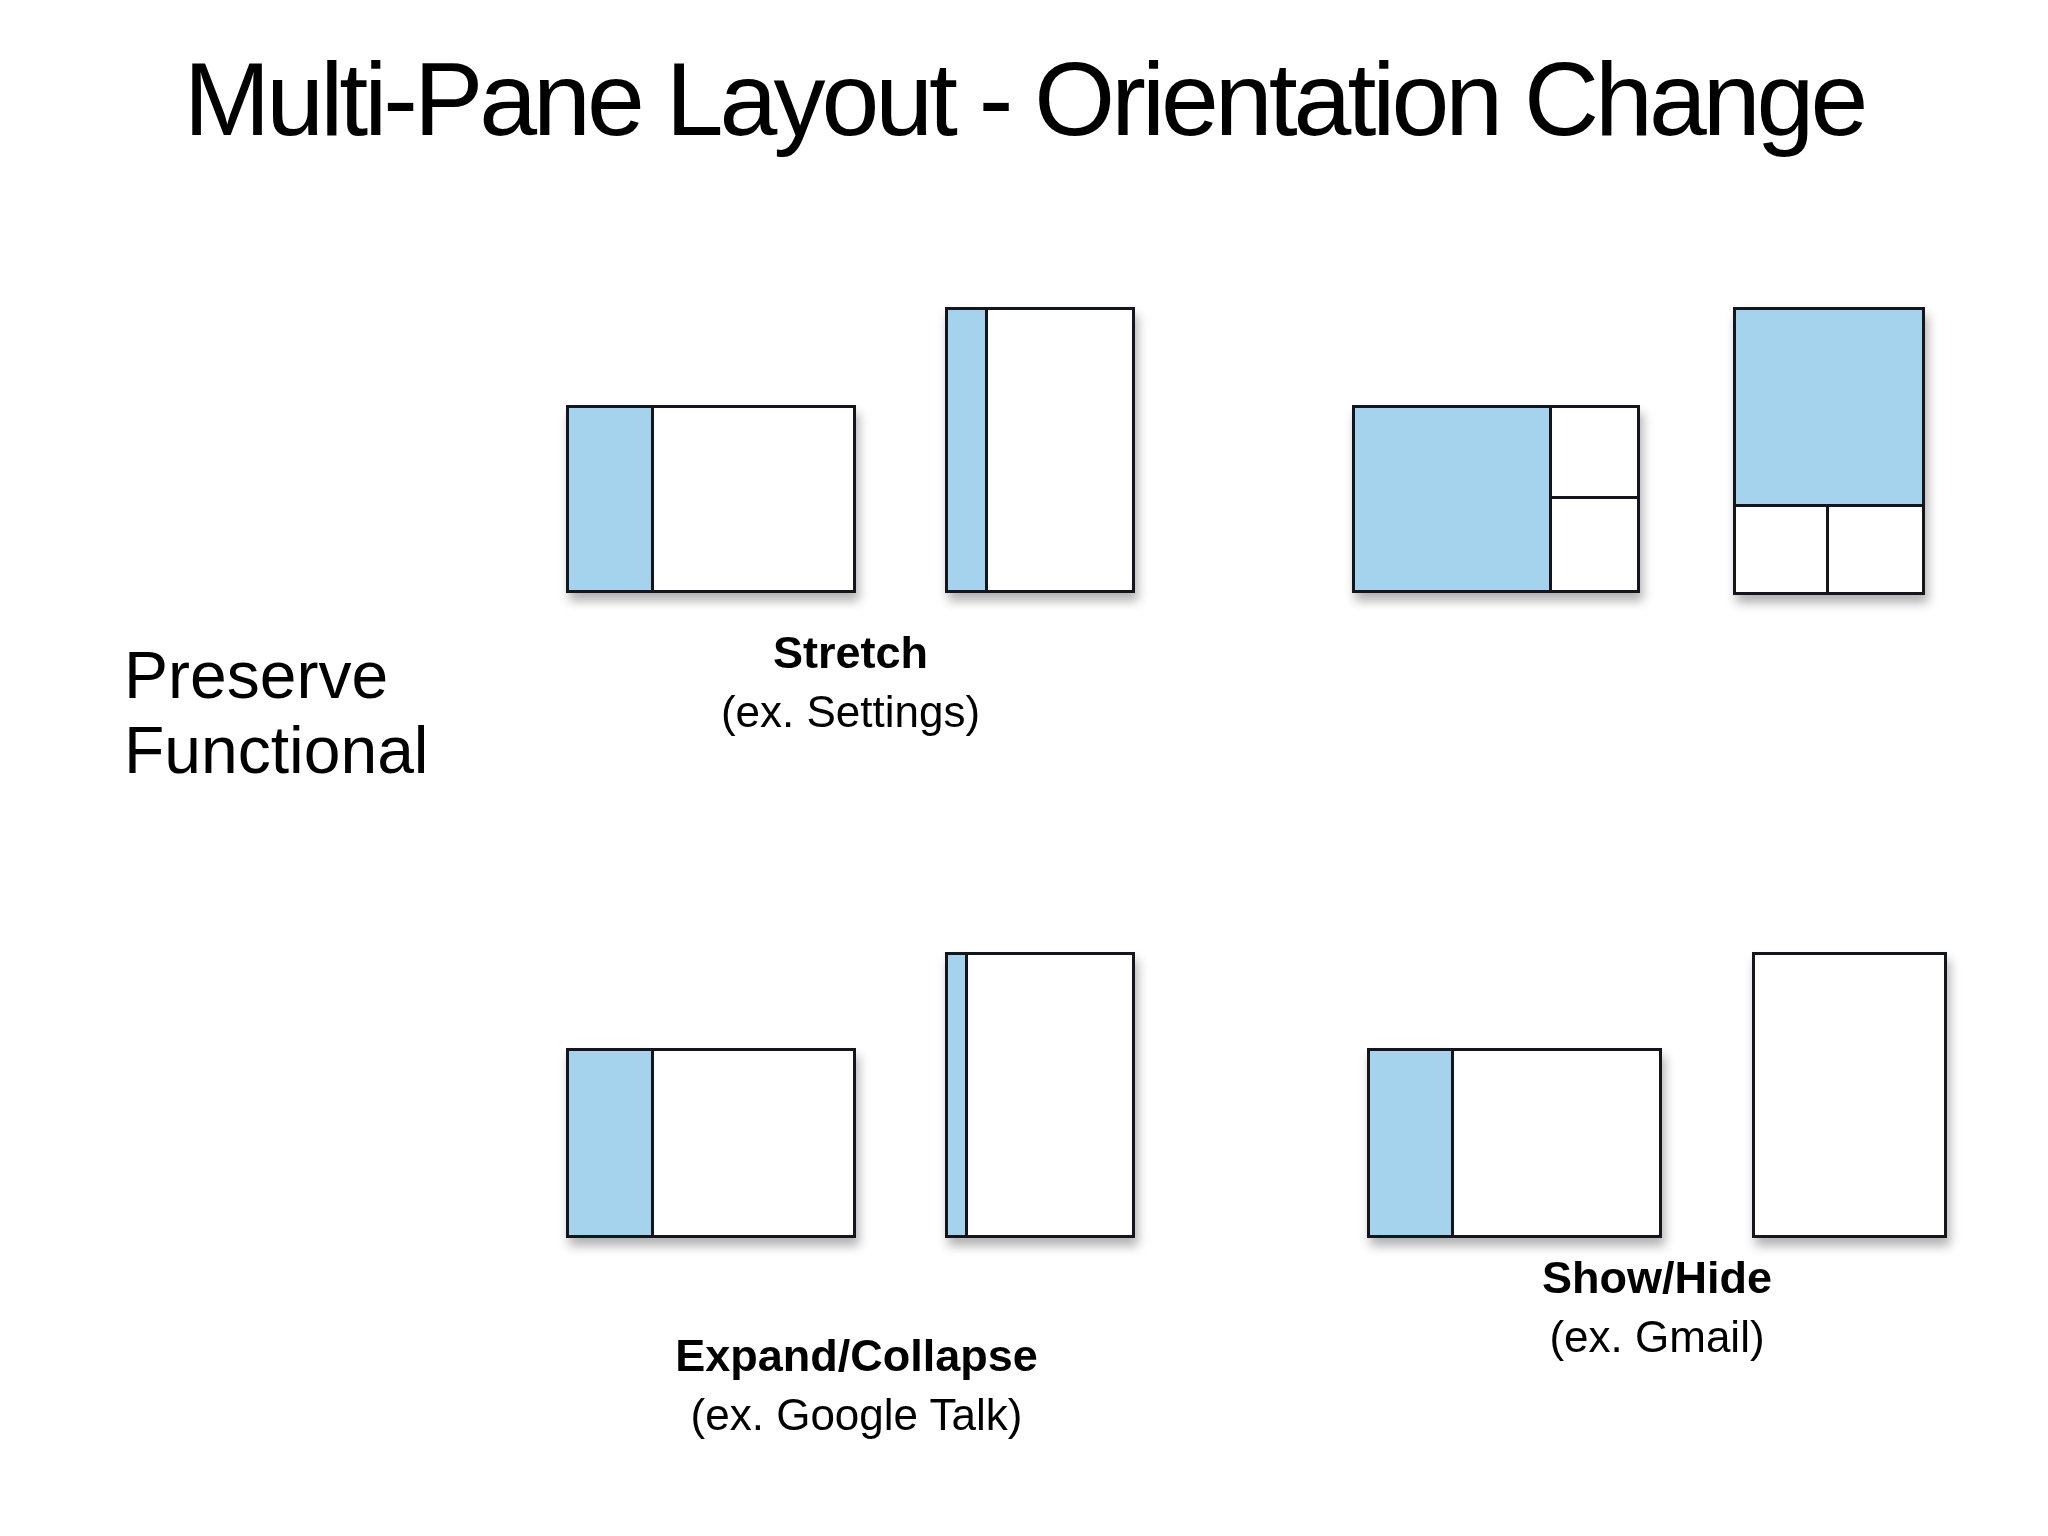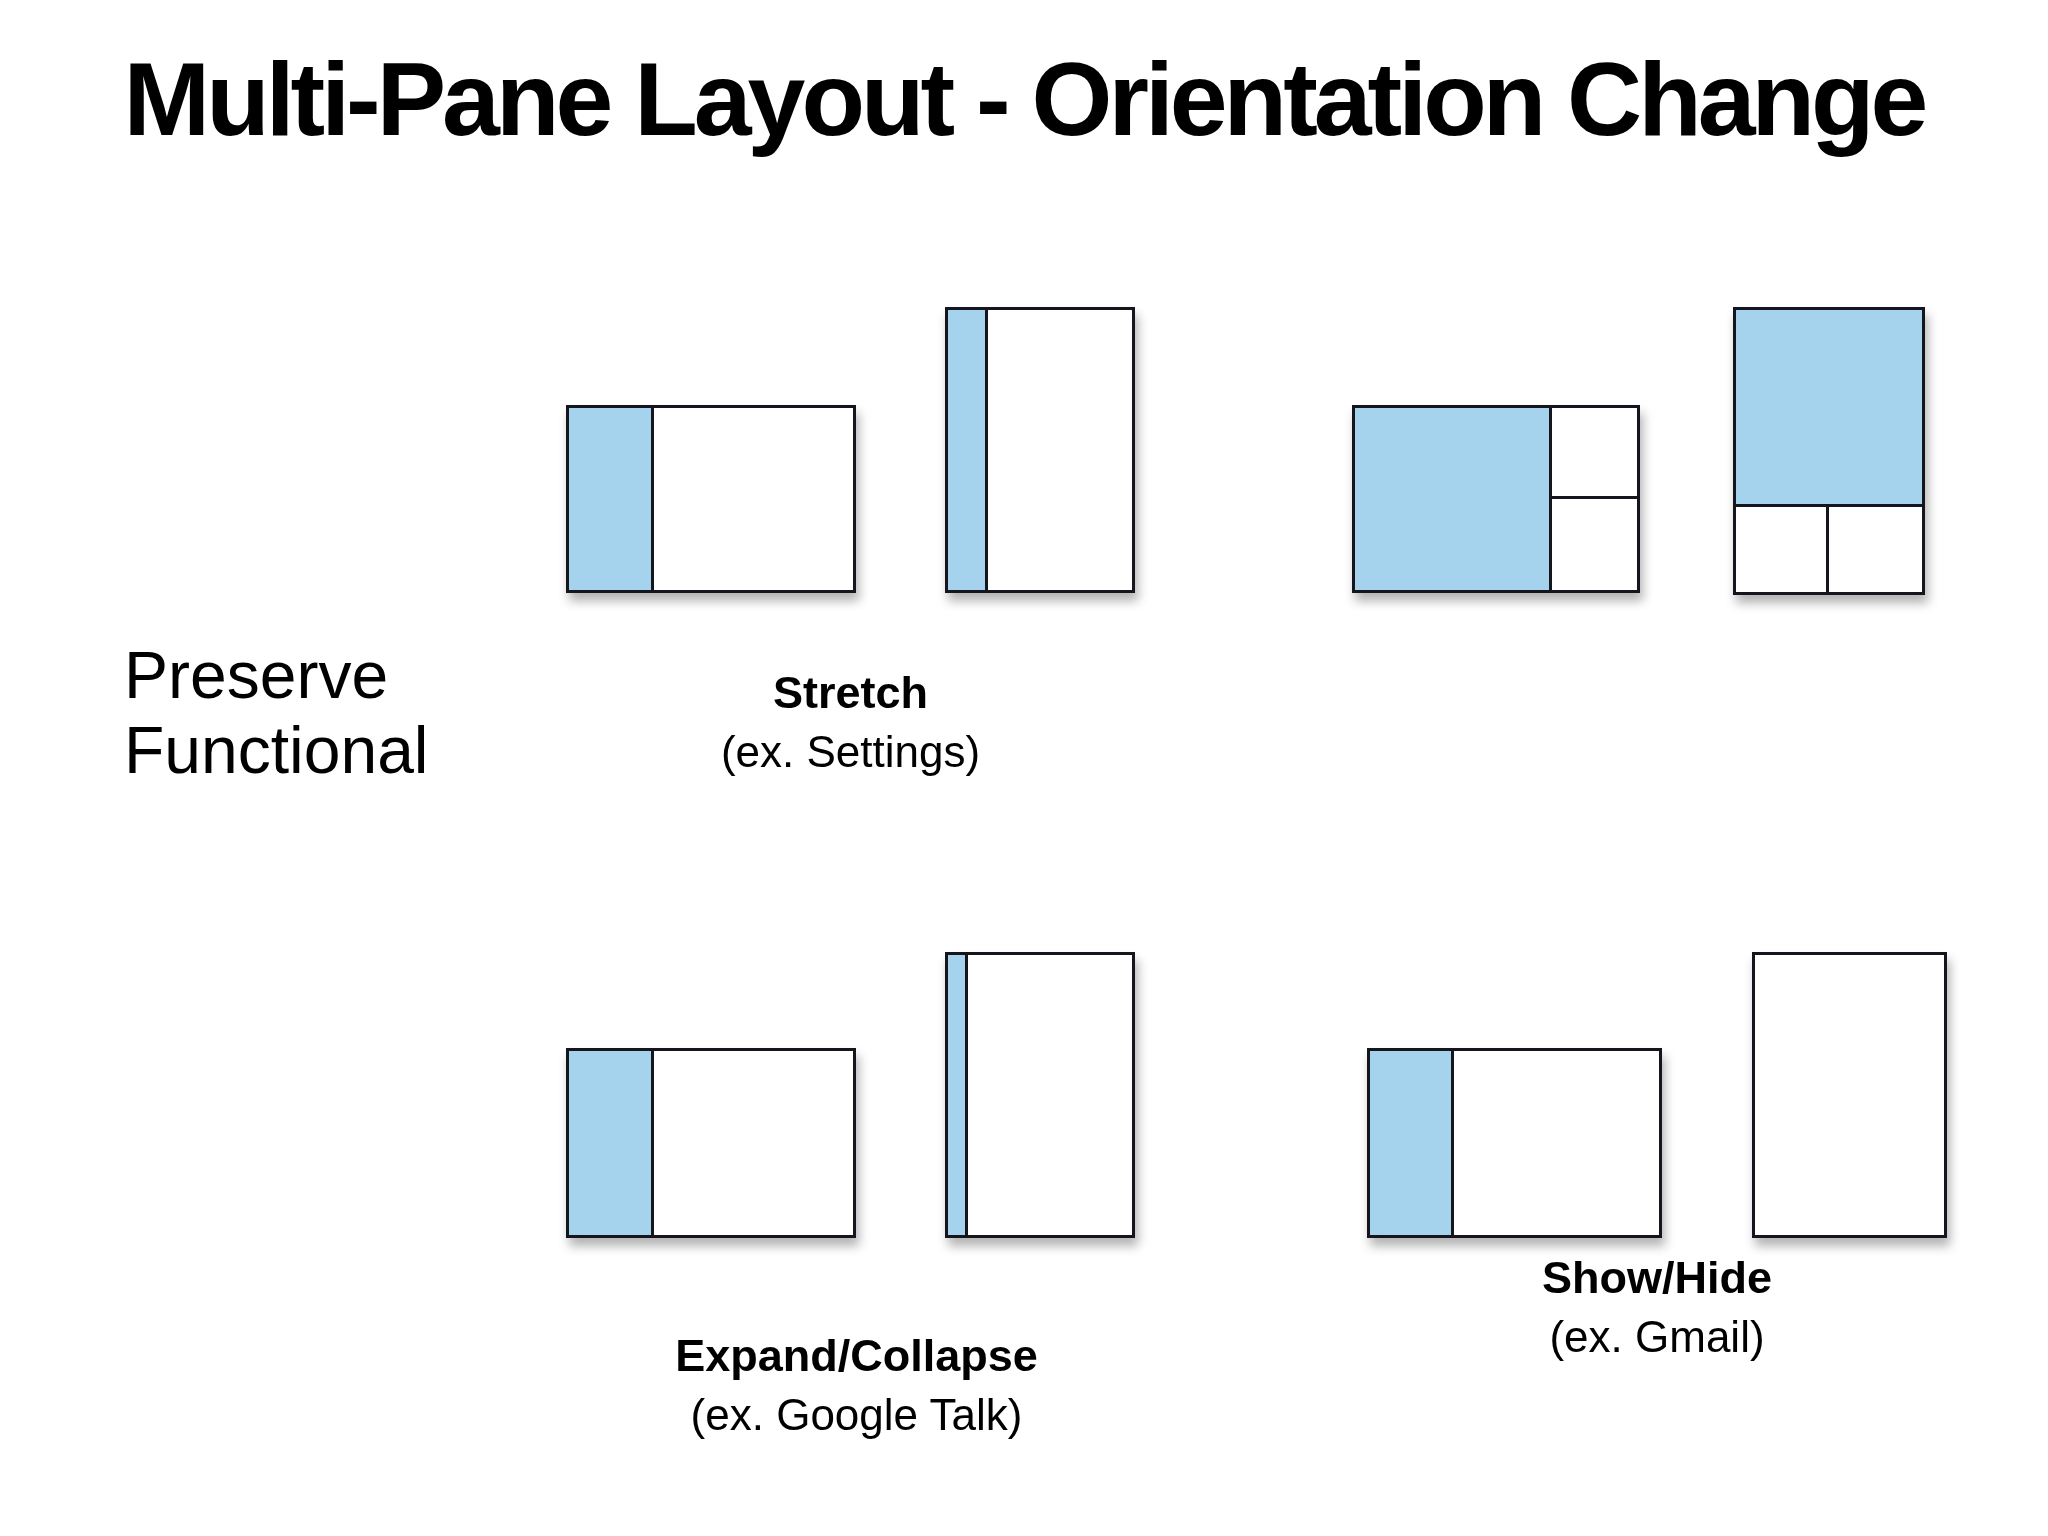--- a/index.html
+++ b/index.html
@@ -9,21 +9,21 @@
     --bg-color:#FFFFFF;
   }
   *{margin:0;padding:0;box-sizing:border-box;}
   html,body{width:2048px;height:1536px;background:var(--bg-color);
     font-family:"Liberation Sans", sans-serif;color:var(--text-color);overflow:hidden;}
   .slide{position:absolute;inset:0;width:2048px;height:1536px;background:var(--bg-color);}
 
   .title{
     position:absolute;top:42px;left:0;right:0;
     text-align:center;white-space:nowrap;
-    font-size:104px;font-weight:700;letter-spacing:-4px;line-height:1.1;
+    font-size:104px;font-weight:400;letter-spacing:-4px;line-height:1.1;
   }
 
   .side-note{
     position:absolute;left:112px;top:638px;
     font-size:66px;line-height:75px;font-weight:400;margin-left:12px;
   }
 
   
   .rect{
     position:absolute;
@@ -58,21 +58,21 @@
   </div>
 
   <div class="rect row" style="left:566px;top:405px;width:290px;height:188px;">
     <div class="pane blue br" style="width:30%;"></div>
     <div class="pane grow"></div>
   </div>
   <div class="rect row" style="left:945px;top:307px;width:190px;height:286px;">
     <div class="pane blue br" style="width:22%;"></div>
     <div class="pane grow"></div>
   </div>
-  <div class="caption" style="left:566px;top:664px;width:569px;">
+  <div class="caption" style="left:566px;top:624px;width:569px;">
     <div class="name">Stretch</div>
     <div class="example">(ex. Settings)</div>
   </div>
 
   <div class="rect row" style="left:1352px;top:405px;width:288px;height:188px;">
     <div class="pane blue br" style="width:70%;"></div>
     <div class="split grow" style="flex-direction:column;">
       <div class="pane bb" style="height:50%;"></div>
       <div class="pane grow"></div>
     </div>

